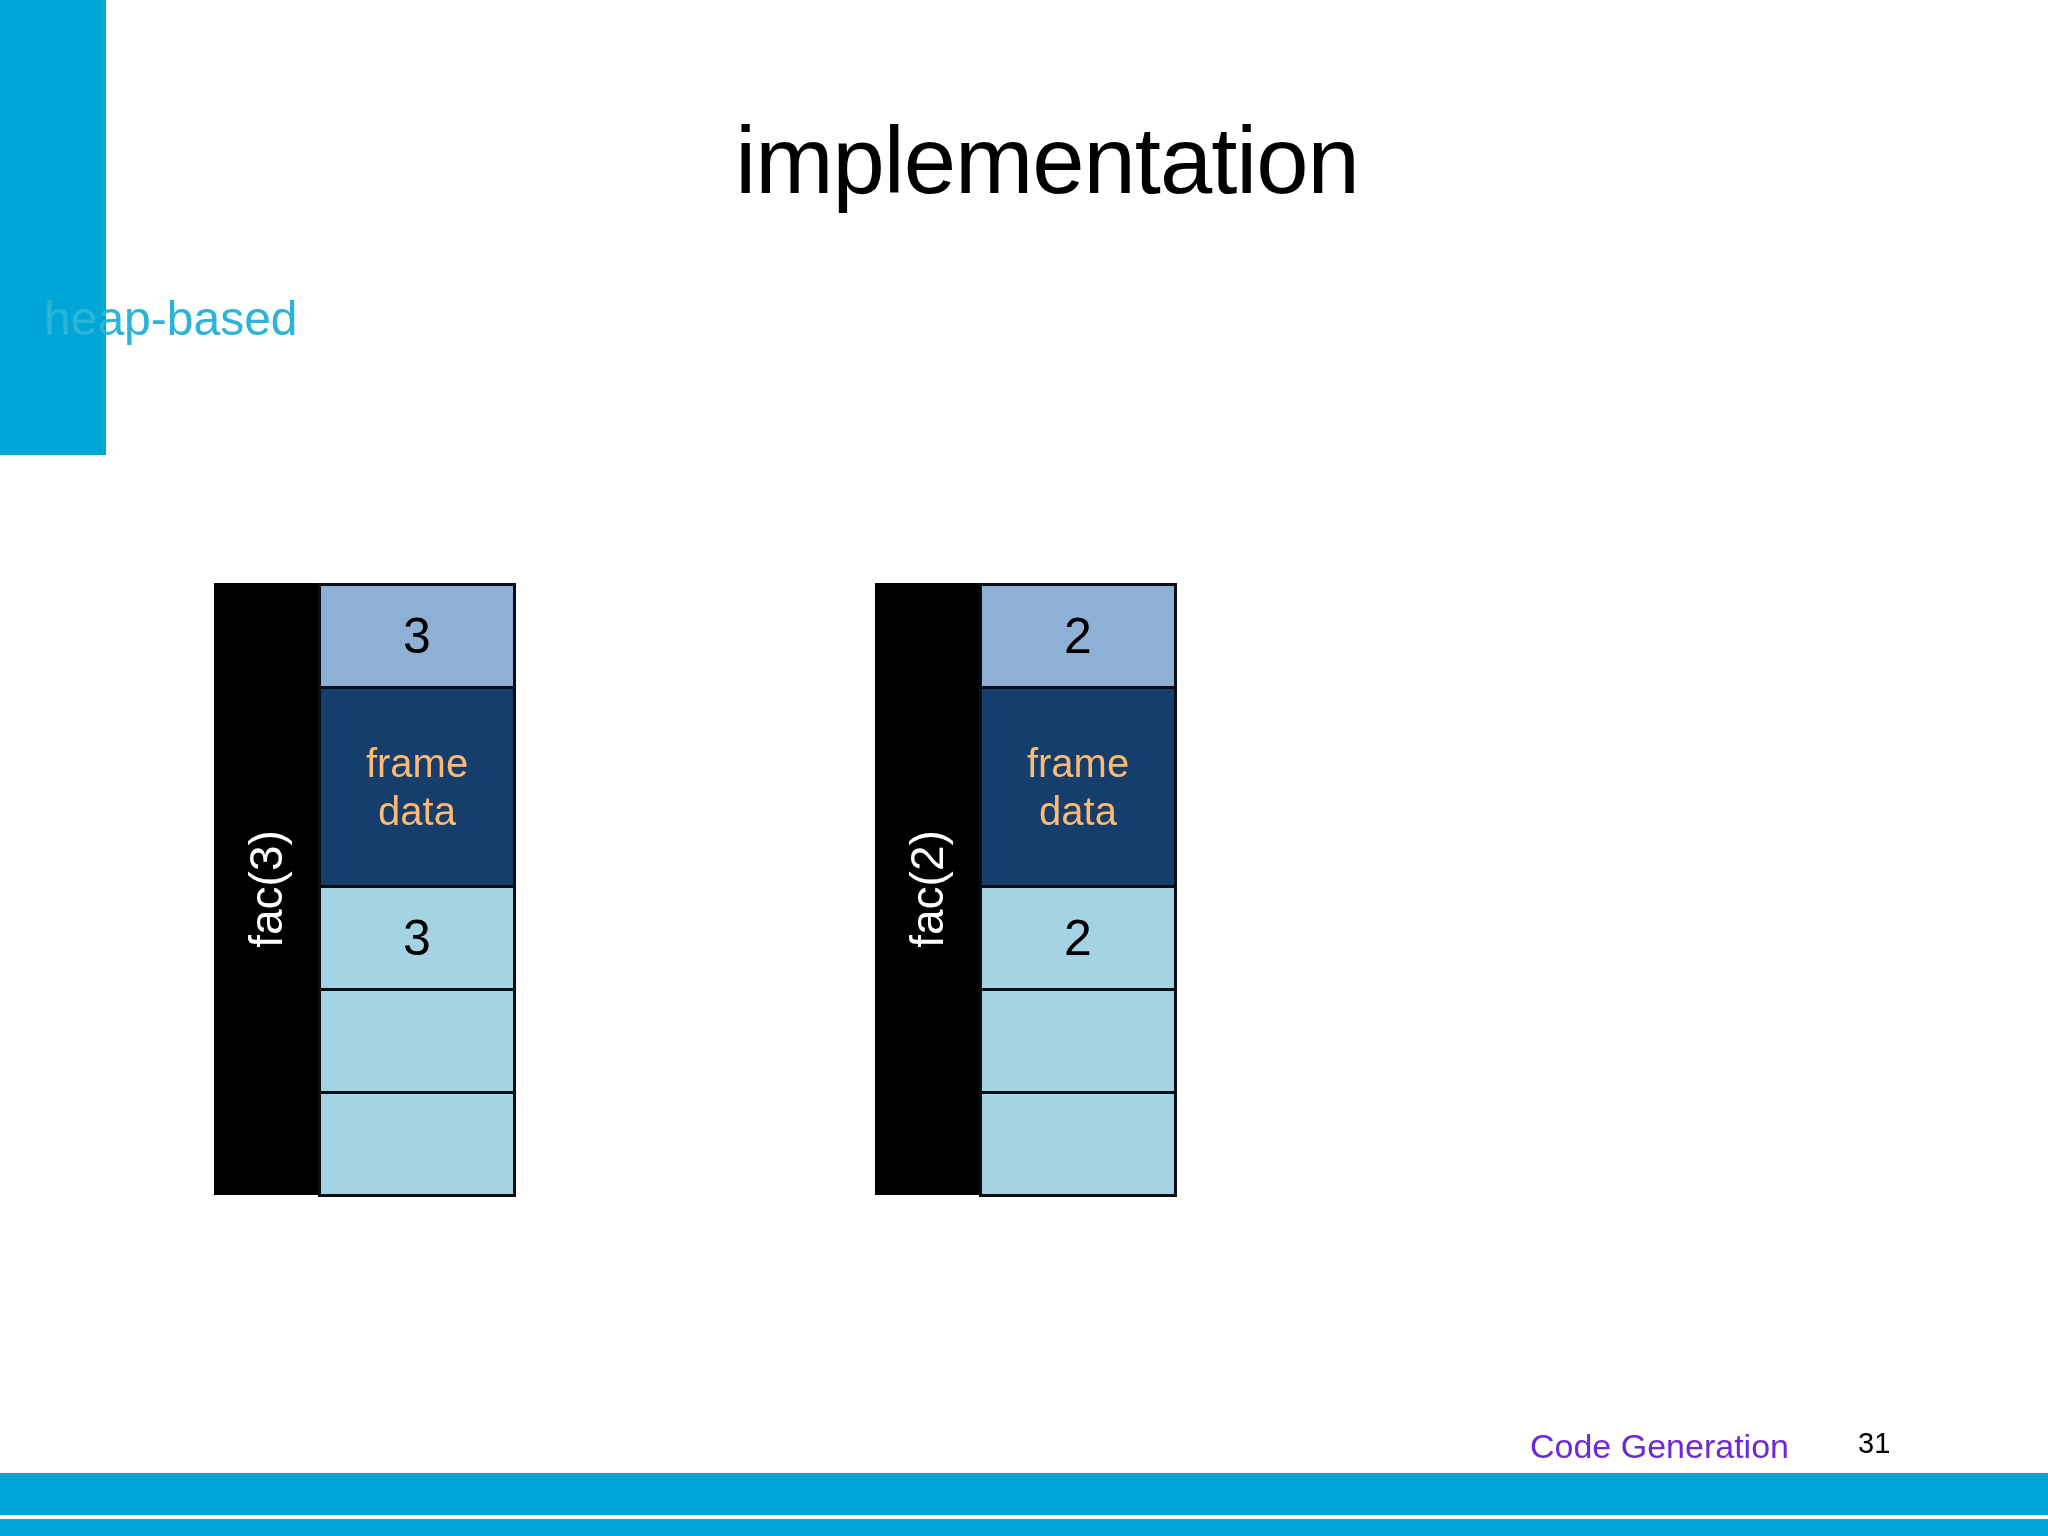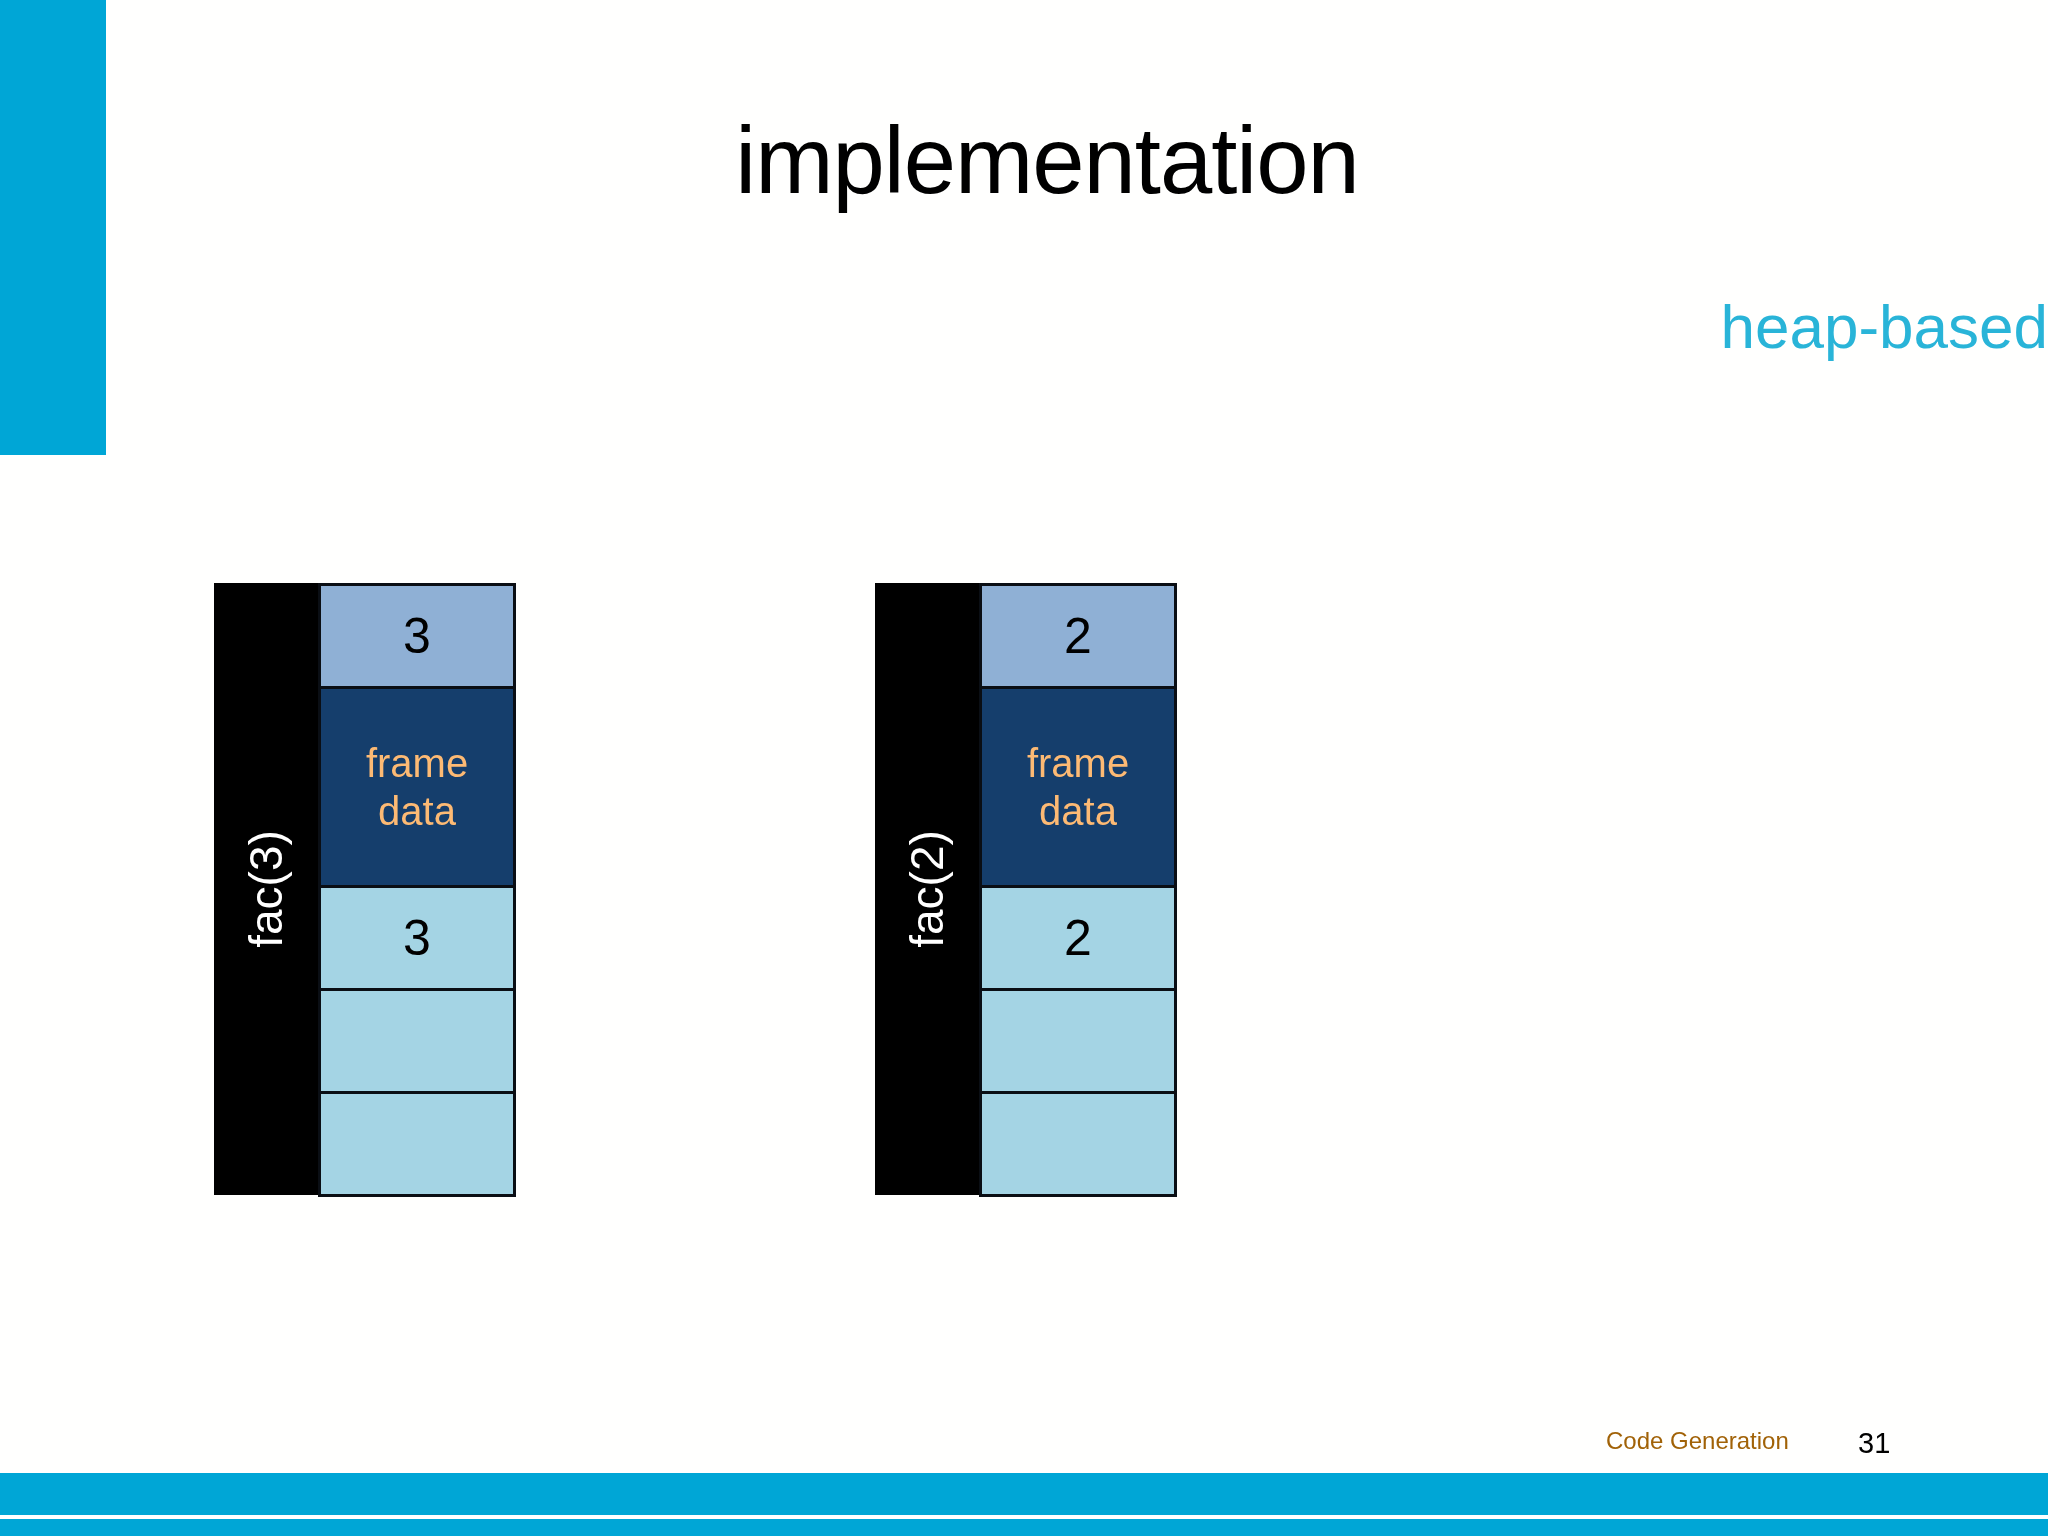--- a/index.html
+++ b/index.html
@@ -1,22 +1,22 @@
 <!DOCTYPE html>
 <html style="--accent: #00A6D6; --subtitle_color: #29B4D8; --steel: #8FB0D5; --navy: #153E6C; --light: #A4D4E4; --border: #0A0E14;"><head>
 <meta charset="utf-8">
 <style>
   html,body{margin:0;padding:0;background:#fff;}
   .slide{position:relative;width:2048px;height:1536px;background:#fffffe;overflow:hidden;
          font-family:"Liberation Sans",sans-serif;}
   .left-bar{position:absolute;left:0;top:0;width:106px;height:455px;background:var(--accent);}
   .title{position:absolute;left:0;top:112px;width:2048px;box-sizing:border-box;padding-left:46px;
          text-align:center;font-size:94px;line-height:1.05;color:#000;letter-spacing:-1px;}
-  .subtitle{position:absolute;left:0;top:293px;width:2048px;box-sizing:border-box;padding-left:68px;
-         text-align:right;font-size:62px;line-height:1.1;color:var(--subtitle_color);}
+  .subtitle{position:absolute;left:0;top:293px;width:2048px;box-sizing:border-box;padding-left:44px;
+         text-align:left;font-size:48px;line-height:1.1;color:var(--subtitle_color);}
   .diagram{position:absolute;top:583px;height:612px;}
   .diagram.d1{left:214px;}
   .diagram.d2{left:875px;}
   .label-bar{position:absolute;left:0;top:0;width:104px;height:612px;background:#000;
          display:flex;align-items:center;justify-content:center;}
   .label-text{color:#fff;font-size:46px;transform:rotate(-90deg);white-space:nowrap;}
   .cells{position:absolute;left:104px;top:0;width:198px;}
   .cell{box-sizing:border-box;width:198px;border:3px solid var(--border);
         display:flex;align-items:center;justify-content:center;
         font-size:50px;color:#000;}
@@ -27,21 +27,21 @@
   .cell.navy{background:var(--navy);}
   .cell.light{background:var(--light);}
   .frame-lines{display:flex;flex-direction:column;align-items:center;
         color:#fdba74;font-size:40px;line-height:1.2;}
   .logo{position:absolute;left:125px;top:1382px;width:220px;height:90px;}
   .flame{position:absolute;left:12px;top:0;width:46px;height:40px;}
   .logo-text{position:absolute;left:0;top:34px;font-size:55px;line-height:1;white-space:nowrap;}
   .logo-t{color:#000;font-weight:bold;letter-spacing:-2px;}
   .logo-u{color:var(--accent);font-weight:bold;margin-right:4px;}
   .logo-delft{color:#000;font-weight:normal;letter-spacing:-1px;}
-  .course{position:absolute;left:1606px;top:1427px;font-size:24px;color:#a16207;}
+  .course{position:absolute;left:1530px;top:1427px;font-size:34px;color:#6d28d9;}
   .page-num{position:absolute;left:1858px;top:1427px;font-size:29px;color:#000;}
   .bottom-bar{position:absolute;left:0;top:1473px;width:2048px;height:63px;background:var(--accent);}
   .bottom-line{position:absolute;left:0;top:42px;width:100%;height:4px;background:#fff;}
 </style>
 </head>
 <body>
 
 <div class="slide">
 
   <div class="left-bar"></div>

